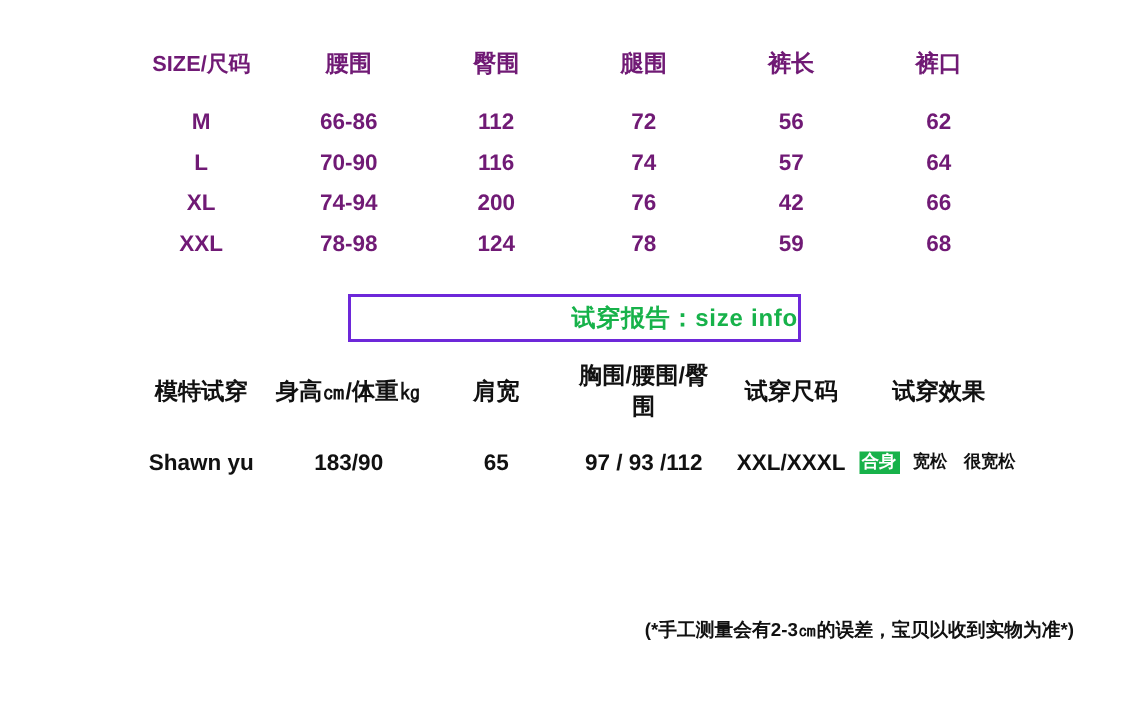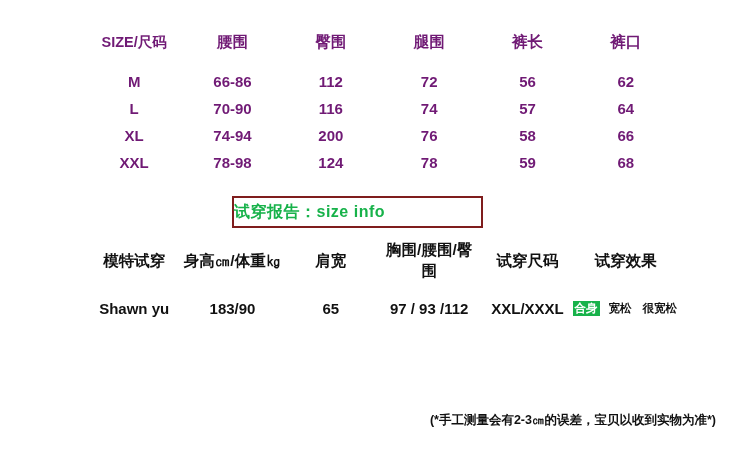--- a/index.html
+++ b/index.html
@@ -50,27 +50,27 @@
   }
   .size-table tr.row td {
     height: 27px;
   }
 
   
   .banner {
     position: absolute;
     left: 232px;
     top: 196px;
-    width: 251px;
+    width: 302px;
     height: 32px;
-    border: 2px solid #7f1d1d;
+    border: 2px solid #6d28d9;
     box-sizing: border-box;
     display: flex;
     align-items: center;
-    justify-content: flex-start;
+    justify-content: flex-end;
   }
   .banner-text {
     color: #17b24a;
     font-size: 16px;
     font-weight: bold;
     letter-spacing: 0.5px;
   }
 
   
   .fit-table {
@@ -167,21 +167,21 @@
         <td>116</td>
         <td>74</td>
         <td>57</td>
         <td>64</td>
       </tr>
       <tr class="row">
         <td class="first-col">XL</td>
         <td>74-94</td>
         <td>200</td>
         <td>76</td>
-        <td>58</td>
+        <td>42</td>
         <td>66</td>
       </tr>
       <tr class="row">
         <td class="first-col">XXL</td>
         <td>78-98</td>
         <td>124</td>
         <td>78</td>
         <td>59</td>
         <td>68</td>
       </tr>

